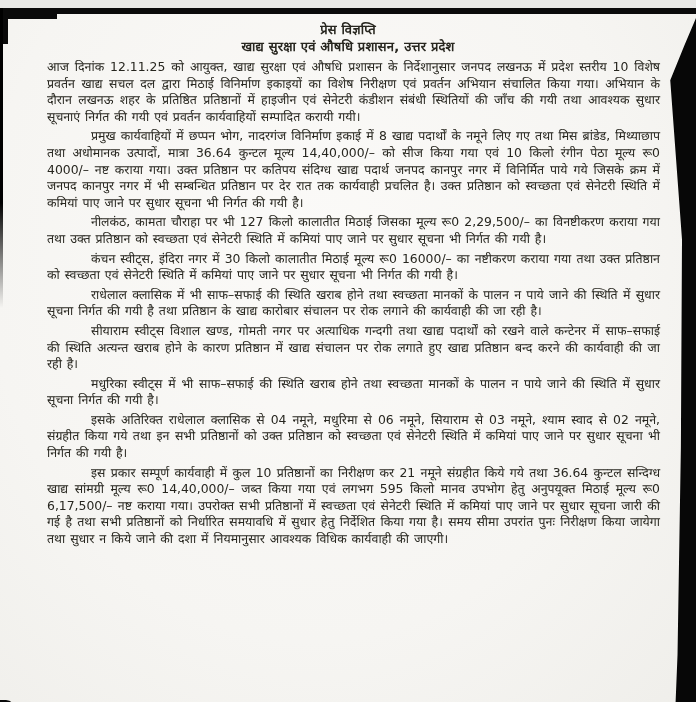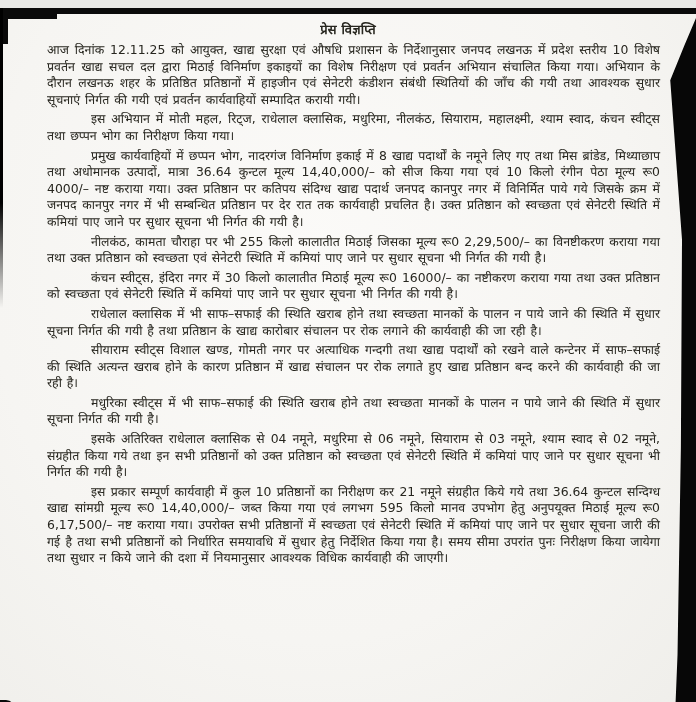--- a/index.html
+++ b/index.html
@@ -72,27 +72,27 @@
 
   <div class="artifact artifact-top-edge"></div>
   <div class="artifact artifact-corner-bar"></div>
   <div class="artifact artifact-corner-side"></div>
   <div class="artifact-left-line artifact" style="background:linear-gradient(#000 0%,#000 65%,rgba(0,0,0,0) 100%);"></div>
   <div class="artifact artifact-right-wedge"></div>
   <div class="artifact artifact-bottom-dot"></div>
 
   <div class="doc-header">
     <div class="line">प्रेस विज्ञप्ति</div>
+    <div class="line">खाद्य सुरक्षा एवं औषधि प्रशासन, उत्तर प्रदेश</div>
   </div>
 
   <div class="doc-body">
     <p class="para">आज दिनांक 12.11.25 को आयुक्त, खाद्य सुरक्षा एवं औषधि प्रशासन के निर्देशानुसार जनपद लखनऊ में प्रदेश स्तरीय 10 विशेष प्रवर्तन खाद्य सचल दल द्वारा मिठाई विनिर्माण इकाइयों का विशेष निरीक्षण एवं प्रवर्तन अभियान संचालित किया गया। अभियान के दौरान लखनऊ शहर  के प्रतिष्ठित प्रतिष्ठानों में हाइजीन एवं सेनेटरी कंडीशन संबंधी स्थितियों की जाँच की गयी तथा आवश्यक सुधार सूचनाएं निर्गत की गयी एवं प्रवर्तन कार्यवाहियों सम्पादित करायी गयी।</p>
-    <p class="para indent">इस अभियान में मोती महल, रिट्ज, राधेलाल क्लासिक, मधुरिमा, नीलकंठ, सियाराम, महालक्ष्मी, श्याम स्वाद, कंचन स्वीट्स तथा छप्पन भोग का निरीक्षण किया गया।</p>
     <p class="para indent">प्रमुख कार्यवाहियों में छप्पन भोग, नादरगंज विनिर्माण इकाई में 8 खाद्य पदार्थों के नमूने लिए गए तथा मिस ब्रांडेड, मिथ्याछाप तथा अधोमानक उत्पादों, मात्रा 36.64 कुन्टल मूल्य 14,40,000/– को सीज किया गया एवं 10 किलो रंगीन पेठा मूल्य रू0 4000/– नष्ट कराया गया। उक्त प्रतिष्ठान पर कतिपय संदिग्ध खाद्य पदार्थ जनपद कानपुर नगर में विनिर्मित पाये गये जिसके क्रम में जनपद कानपुर नगर में भी सम्बन्धित प्रतिष्ठान पर देर रात तक कार्यवाही प्रचलित है। उक्त प्रतिष्ठान को स्वच्छता एवं सेनेटरी स्थिति में कमियां पाए जाने पर सुधार सूचना भी निर्गत की गयी है।</p>
-    <p class="para indent">नीलकंठ, कामता चौराहा पर भी 255 किलो कालातीत मिठाई जिसका मूल्य रू0 2,29,500/– का विनष्टीकरण कराया गया तथा उक्त प्रतिष्ठान को स्वच्छता एवं सेनेटरी स्थिति में कमियां पाए जाने पर सुधार सूचना भी निर्गत की गयी है।</p>
+    <p class="para indent">नीलकंठ, कामता चौराहा पर भी 127 किलो कालातीत मिठाई जिसका मूल्य रू0 2,29,500/– का विनष्टीकरण कराया गया तथा उक्त प्रतिष्ठान को स्वच्छता एवं सेनेटरी स्थिति में कमियां पाए जाने पर सुधार सूचना भी निर्गत की गयी है।</p>
     <p class="para indent">कंचन स्वीट्स, इंदिरा नगर में 30 किलो कालातीत मिठाई मूल्य रू0 16000/– का नष्टीकरण कराया गया तथा उक्त प्रतिष्ठान को स्वच्छता एवं सेनेटरी स्थिति में कमियां पाए जाने पर सुधार सूचना भी निर्गत की गयी है।</p>
     <p class="para indent">राधेलाल क्लासिक में भी साफ–सफाई की स्थिति खराब होने तथा स्वच्छता मानकों के पालन न पाये जाने की स्थिति में सुधार सूचना निर्गत की गयी है तथा प्रतिष्ठान के खाद्य कारोबार संचालन पर रोक लगाने की कार्यवाही की जा रही है।</p>
     <p class="para indent">सीयाराम स्वीट्स विशाल खण्ड, गोमती नगर पर अत्याधिक गन्दगी तथा खाद्य पदार्थों को रखने वाले कन्टेनर में साफ–सफाई की स्थिति अत्यन्त खराब होने के कारण प्रतिष्ठान में खाद्य संचालन पर रोक लगाते हुए खाद्य प्रतिष्ठान बन्द करने की कार्यवाही की जा रही है।</p>
     <p class="para indent">मधुरिका स्वीट्स में भी साफ–सफाई की स्थिति खराब होने तथा स्वच्छता मानकों के पालन न पाये जाने की स्थिति में सुधार सूचना निर्गत की गयी है।</p>
     <p class="para indent">इसके अतिरिक्त राधेलाल क्लासिक से 04 नमूने,  मधुरिमा से 06 नमूने, सियाराम से 03 नमूने, श्याम स्वाद से 02 नमूने, संग्रहीत किया गये तथा इन सभी प्रतिष्ठानों को उक्त प्रतिष्ठान को स्वच्छता एवं सेनेटरी स्थिति में कमियां पाए जाने पर सुधार सूचना भी निर्गत की गयी है।</p>
     <p class="para indent">इस प्रकार सम्पूर्ण कार्यवाही में कुल 10 प्रतिष्ठानों का निरीक्षण कर 21 नमूने संग्रहीत किये गये तथा 36.64 कुन्टल सन्दिग्ध खाद्य सांमग्री मूल्य रू0 14,40,000/– जब्त किया गया एवं लगभग 595 किलो मानव उपभोग हेतु अनुपयूक्त मिठाई मूल्य रू0 6,17,500/– नष्ट कराया गया। उपरोक्त सभी प्रतिष्ठानों में स्वच्छता एवं सेनेटरी स्थिति में कमियां पाए जाने पर सुधार सूचना जारी की गई है तथा सभी प्रतिष्ठानों को निर्धारित समयावधि में सुधार हेतु निर्देशित किया गया है। समय सीमा उपरांत पुनः निरीक्षण किया जायेगा तथा सुधार न किये जाने की दशा में नियमानुसार आवश्यक विधिक कार्यवाही की जाएगी।</p>
   </div>
 
 </div>
 

